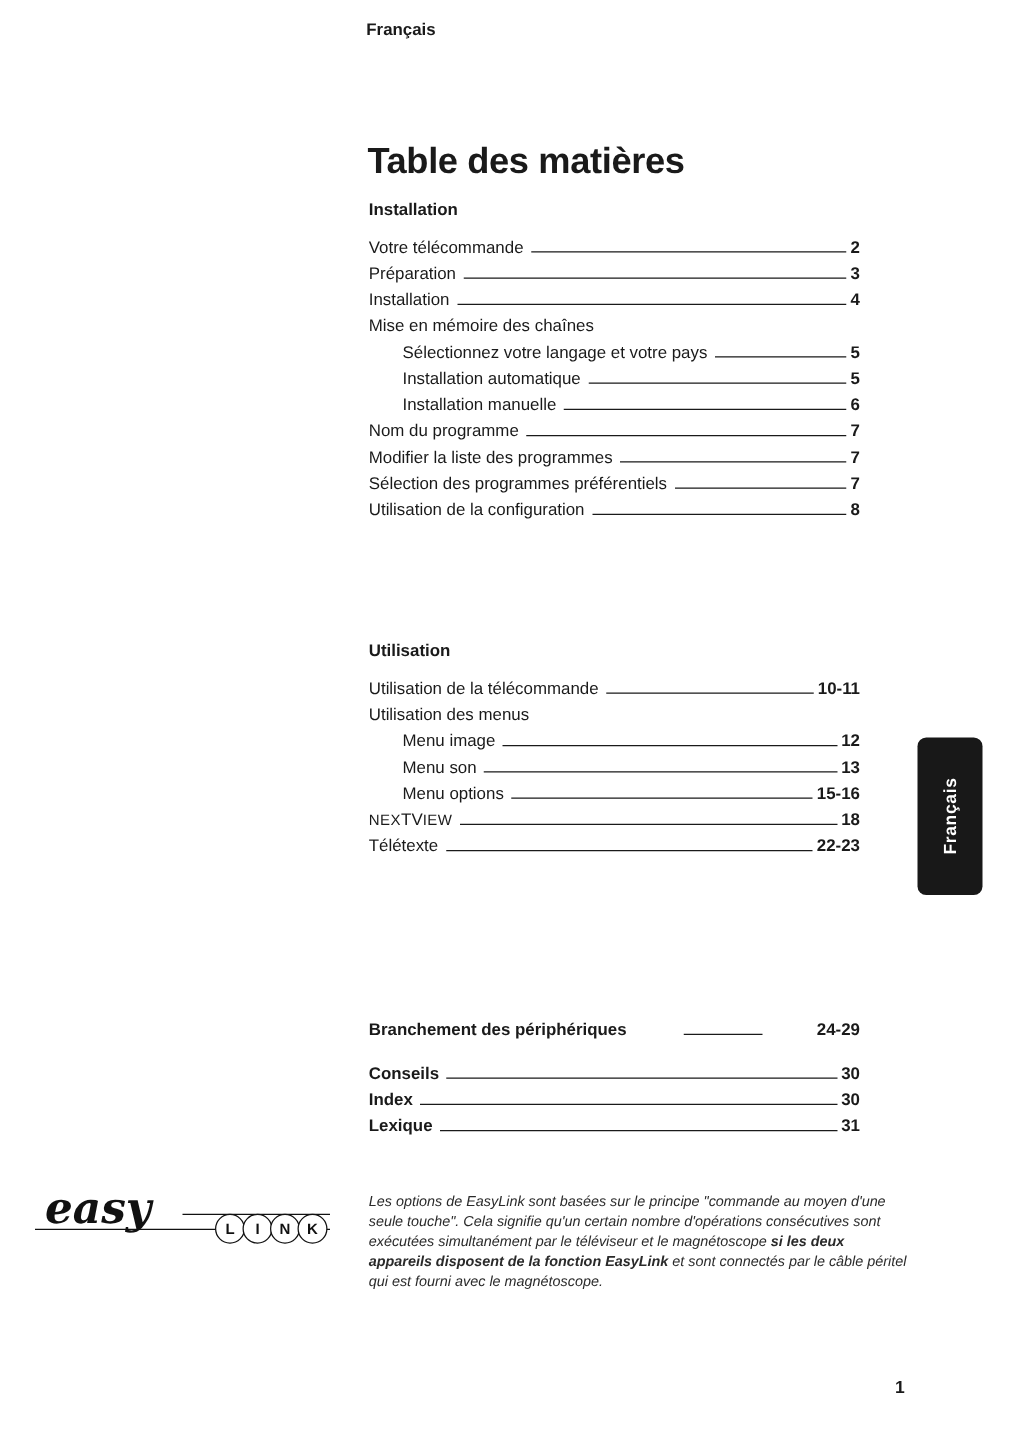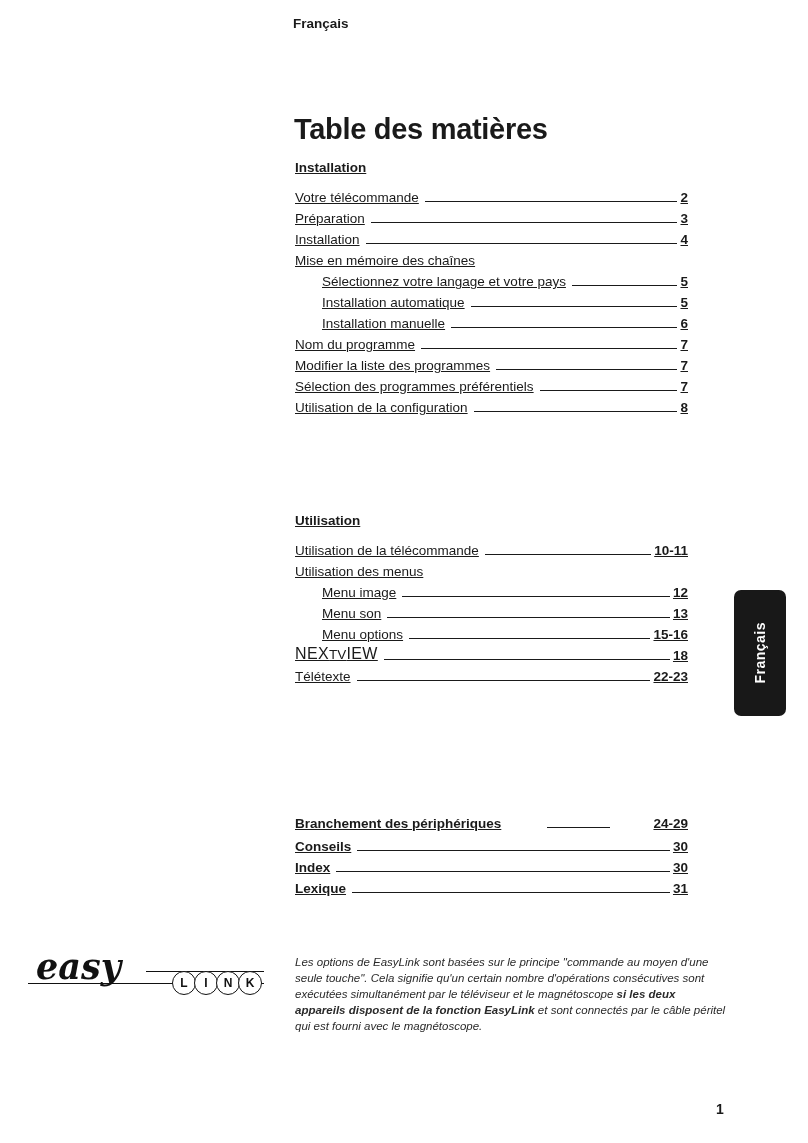--- a/index.html
+++ b/index.html
@@ -10,33 +10,33 @@
     overflow:hidden;
   }
   .lang-label {
     position:absolute; left:293px; top:16px;
     font-size:13.5px; font-weight:bold;
   }
   .page-title {
     position:absolute; left:294px; top:94px;
     font-size:29px; font-weight:bold; letter-spacing:-0.3px;
   }
-  .toc { position:absolute; left:295px; width:393px;text-decoration:underline; }
+  .toc { position:absolute; left:295px; width:393px; }
   .toc-installation { top:160px; }
   .toc-utilisation { top:513px; }
   .toc-bold { top:810px; }
   .sec-h { font-weight:bold; font-size:13.5px; margin:0 0 9px 0; }
   .row { display:flex; align-items:flex-end; height:21px; font-size:13.5px; }
   .row .lbl { white-space:nowrap; }
   .row .leader { flex:1; border-bottom:1.3px solid #1a1a1a; margin:0 0 3px 6px; }
   .row .pg { font-weight:bold; margin-left:3px; white-space:nowrap; }
   .row.indent { padding-left:27px; }
   .row.bold { font-weight:bold; }
-  .row.gap-after { margin-bottom:2px;gap:40px; }
-  .sc { font-size:16px; letter-spacing:0.4px;text-align:center; }
+  .row.gap-after { margin-bottom:14px;gap:40px; }
+  .sc { font-size:12px; letter-spacing:0.4px;text-align:center; }
   .side-tab {
     position:absolute; left:734px; top:590px; width:52px; height:126px;
     background:#181818; border-radius:7px;
     display:flex; align-items:center; justify-content:center;
   }
   .side-tab span {
     writing-mode:vertical-rl; transform:rotate(180deg);
     color:#ffffff; font-weight:bold; font-size:14px; letter-spacing:0.5px;
   }
   .note {

